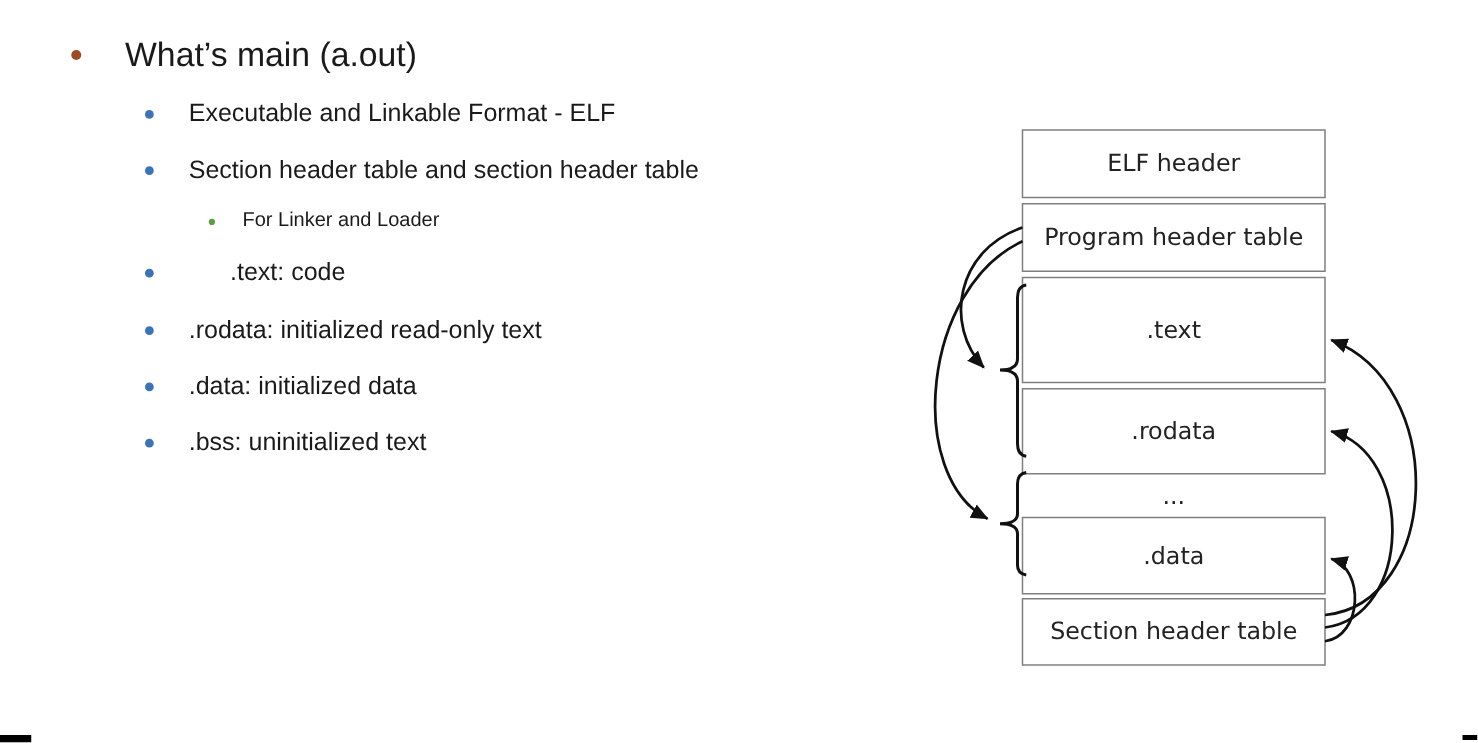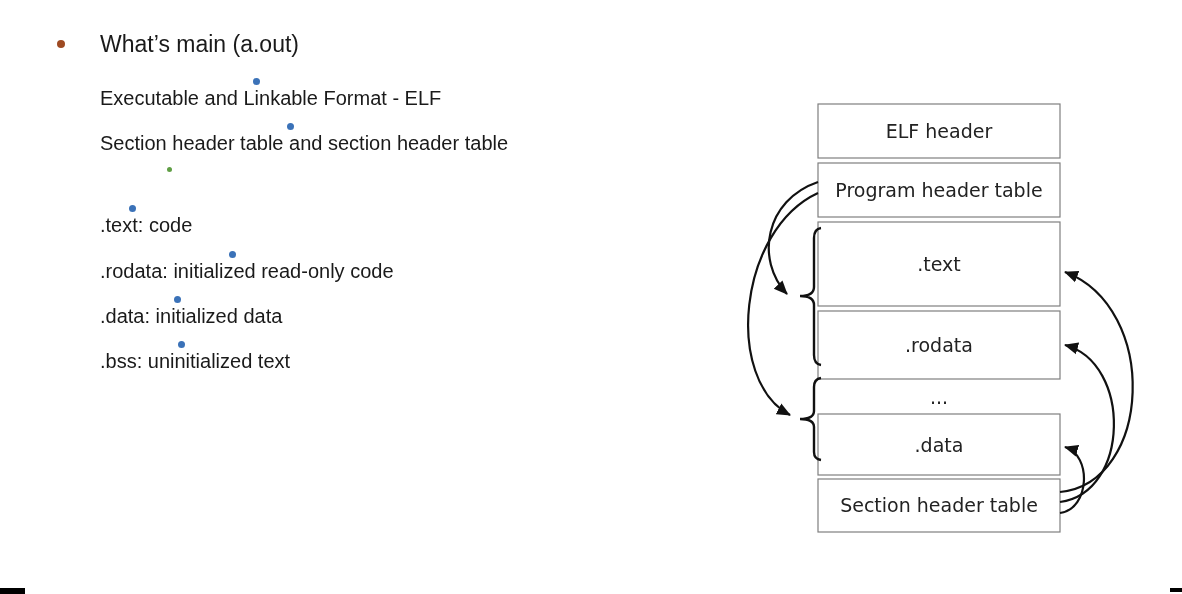--- a/index.html
+++ b/index.html
@@ -14,31 +14,31 @@
   html, body { width: 1182px; height: 594px; background: #ffffff; overflow: hidden; }
   body { position: relative; font-family: "Liberation Sans", sans-serif; color: var(--text); }
 
   .row { position: absolute; display: flex; align-items: center; white-space: nowrap; }
   .bullet { border-radius: 50%; flex: 0 0 auto; }
   .b1 { width: 8px;  height: 8px;  background: var(--bullet-l1); margin-right: 35px; }
   .b2 { width: 7px;  height: 7px;  background: var(--bullet-l2); margin-right: 28px; }
   .b3 { width: 5px;  height: 5px;  background: var(--bullet-l3); margin-right: 22px; }
 
   .title-row { left: 57px; top: 28px; }
-  .title-row .txt { font-size: 23px; line-height: 32px; font-weight: 400; }
+  .title-row .txt { font-size: 27px; line-height: 32px; font-weight: 400; }
 
-  .l2 { left: 100px; flex-direction: column; }
+  .l2 { left: 116px; }
   .l2 .txt { font-size: 20px; line-height: 26px; }
   .l3 { left: 167px; }
   .l3 .txt { font-size: 16px; line-height: 20px; }
 
   .r0 { top: 78px; }
   .r1 { top: 123px; }
   .r2 { top: 167px; }
-  .r3 { top: 205px; }
+  .r3 { top: 205px; gap: 33px; }
   .r4 { top: 251px; }
   .r5 { top: 296px; align-items: center; }
   .r6 { top: 341px; }
 
   .diagram { position: absolute; left: 730px; top: 95px; }
   .diagram rect { fill: #ffffff; stroke: var(--diagram-border); stroke-width: 1.2; }
   .diagram text {
     font-family: "DejaVu Sans", sans-serif;
     font-size: 19px; fill: #222222;
     text-anchor: middle; dominant-baseline: central;
@@ -63,28 +63,29 @@
 <div class="row l2 r0">
   <span class="bullet b2"></span>
   <span class="txt">Executable and Linkable Format - ELF</span>
 </div>
 <div class="row l2 r1">
   <span class="bullet b2"></span>
   <span class="txt">Section header table and section header table</span>
 </div>
 <div class="row l3 r2">
   <span class="bullet b3"></span>
+  <span class="txt">For Linker and Loader</span>
 </div>
 <div class="row l2 r3">
   <span class="bullet b2"></span>
   <span class="txt">.text: code</span>
 </div>
 <div class="row l2 r4">
   <span class="bullet b2"></span>
-  <span class="txt">.rodata: initialized read-only code</span>
+  <span class="txt">.rodata: initialized read-only text</span>
 </div>
 <div class="row l2 r5">
   <span class="bullet b2"></span>
   <span class="txt">.data: initialized data</span>
 </div>
 <div class="row l2 r6">
   <span class="bullet b2"></span>
   <span class="txt">.bss: uninitialized text</span>
 </div>
 

